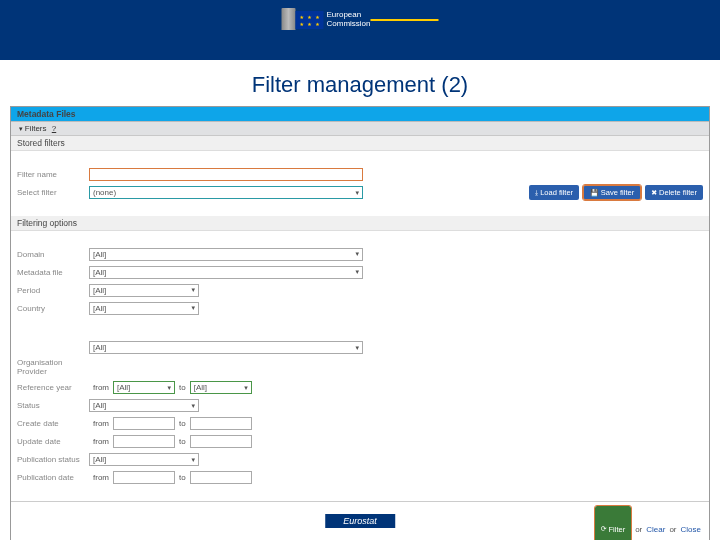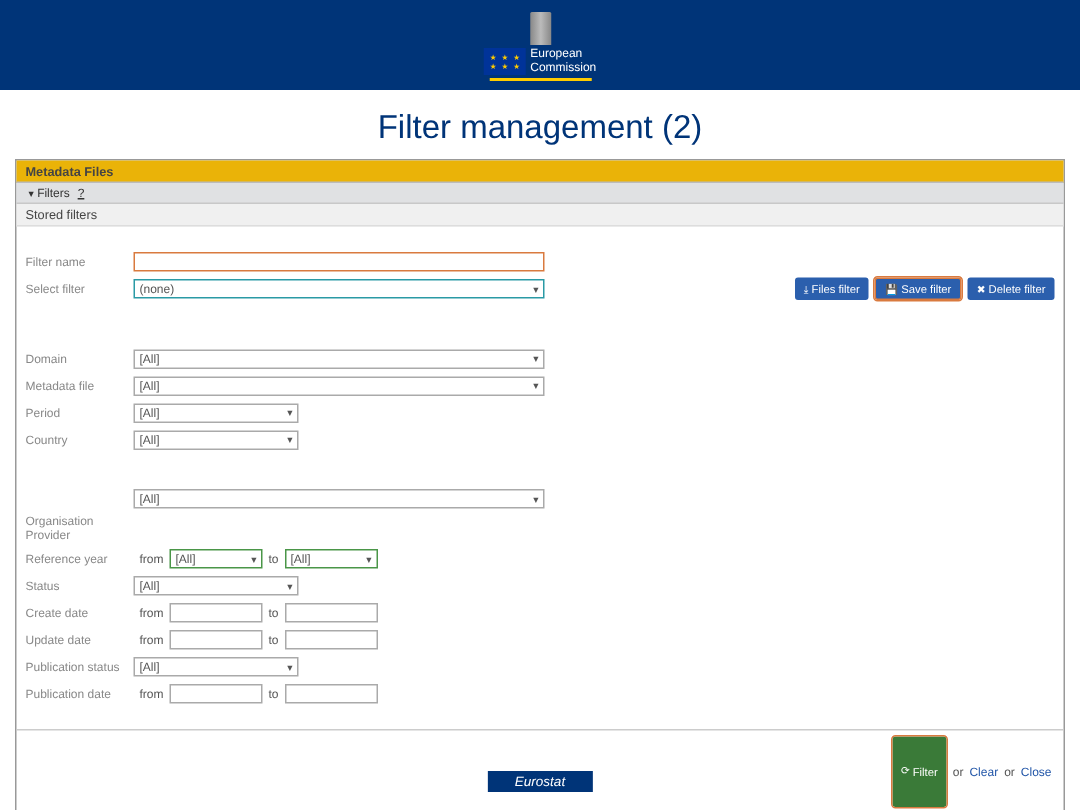--- a/index.html
+++ b/index.html
@@ -1,28 +1,28 @@
 <!DOCTYPE html>
 <html><head>
 <meta charset="utf-8">
 <style>
   * { box-sizing: border-box; margin: 0; padding: 0; }
   body { font-family: Arial, sans-serif; background: #fff; width: 720px; height: 540px; position: relative; }
   .header-bar { background: #003478; height: 60px; width: 100%; position: relative; }
-  .ec-logo { position: absolute; left: 50%; top: 8px; transform: translateX(-50%); display: flex; flex-direction: column; align-items: center; }
+  .ec-logo { position: absolute; left: 50%; top: 8px; transform: translateX(-50%); display: flex; flex-direction: row; align-items: center; }
   .ec-logo-building { width: 14px; height: 22px; background: linear-gradient(to right, #888 0%, #bbb 50%, #888 100%); border-radius: 1px 1px 0 0; }
   .ec-flag-row { display: flex; align-items: center; margin-top: 2px; }
   .ec-flag { width: 28px; height: 18px; background: #003399; position: relative; }
   .ec-flag::after { content: "★ ★ ★"; font-size: 5px; color: #ffcc00; position: absolute; top: 3px; left: 4px; letter-spacing: 1px; }
   .ec-flag::before { content: "★ ★ ★"; font-size: 5px; color: #ffcc00; position: absolute; bottom: 2px; left: 4px; letter-spacing: 1px; }
   .ec-text { color: #fff; font-size: 8px; margin-left: 3px; line-height: 1.1; }
   .ec-underline { width: 68px; height: 2px; background: #ffcc00; margin-top: 2px; }
   .slide-title { text-align: center; font-size: 22px; font-weight: normal; color: #003478; margin: 12px 0 8px; font-family: Verdana, sans-serif; }
   .screenshot-area { margin: 0 10px; border: 1px solid #999; font-size: 8px; color: #555; background: #fff; }
-  .panel-header { background: #eab308; padding: 2px 6px; font-weight: bold; color: #444; font-size: 8.5px; border-bottom: 1px solid #bbb; }
+  .panel-header { background: #0ea5e9; padding: 2px 6px; font-weight: bold; color: #444; font-size: 8.5px; border-bottom: 1px solid #bbb; }
   .filters-bar { background: #e0e1e3; padding: 2px 8px; font-size: 8px; color: #333; border-bottom: 1px solid #c8c8c8; }
   .section-header { background: #f0f0f0; padding: 2px 6px; font-weight: normal; color: #444; font-size: 8.5px; border-bottom: 1px solid #ddd; }
   .form-row { display: flex; align-items: center; padding: 2px 6px; min-height: 18px; }
   .form-label { width: 72px; color: #888; font-size: 8px; flex-shrink: 0; }
   .input-sm { height: 13px; border: 1px solid #aaa; background: #fff; font-size: 8px; padding: 0 3px; display: inline-flex; align-items: center; position: relative; }
   .input-wide { width: 274px; }
   .input-med { width: 110px; }
   .input-narrow { width: 62px; }
   .input-date { width: 62px; }
   .dropdown::after { content: "▾"; position: absolute; right: 3px; font-size: 7px; color: #555; }
@@ -72,34 +72,35 @@
     <div class="form-row">
       <div class="form-label">Filter name</div>
       <div class="input-sm input-wide highlight-orange"></div>
     </div>
     <div class="form-row">
       <div class="form-label">Select filter</div>
       <div class="input-sm input-wide dropdown highlight-teal">(none)</div>
       <div class="btn-group">
         <div class="btn-blue">
             <span class="icon-glyph">⤓</span>
-            <span>Files filter</span>
+            <span>Load filter</span>
           </div>
         <div class="btn-blue highlight-orange">
             <span class="icon-glyph">💾</span>
             <span>Save filter</span>
           </div>
         <div class="btn-blue">
             <span class="icon-glyph">✖</span>
             <span>Delete filter</span>
           </div>
       </div>
     </div>
   </div>
 
+  <div class="section-header">Filtering options</div>
   <div class="filter-content">
     <div class="form-row">
       <div class="form-label">Domain</div>
       <div class="input-sm input-wide dropdown">[All]</div>
     </div>
     <div class="form-row">
       <div class="form-label">Metadata file</div>
       <div class="input-sm input-wide dropdown">[All]</div>
     </div>
     <div class="form-row">

